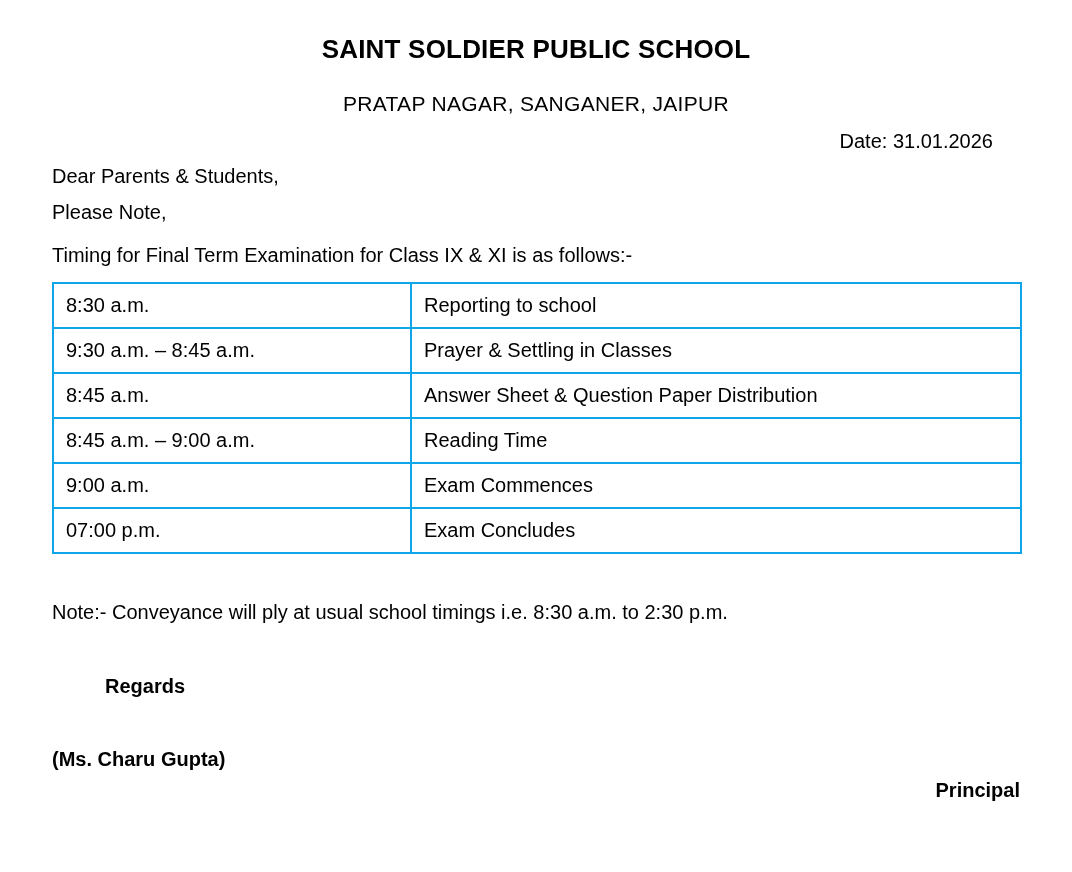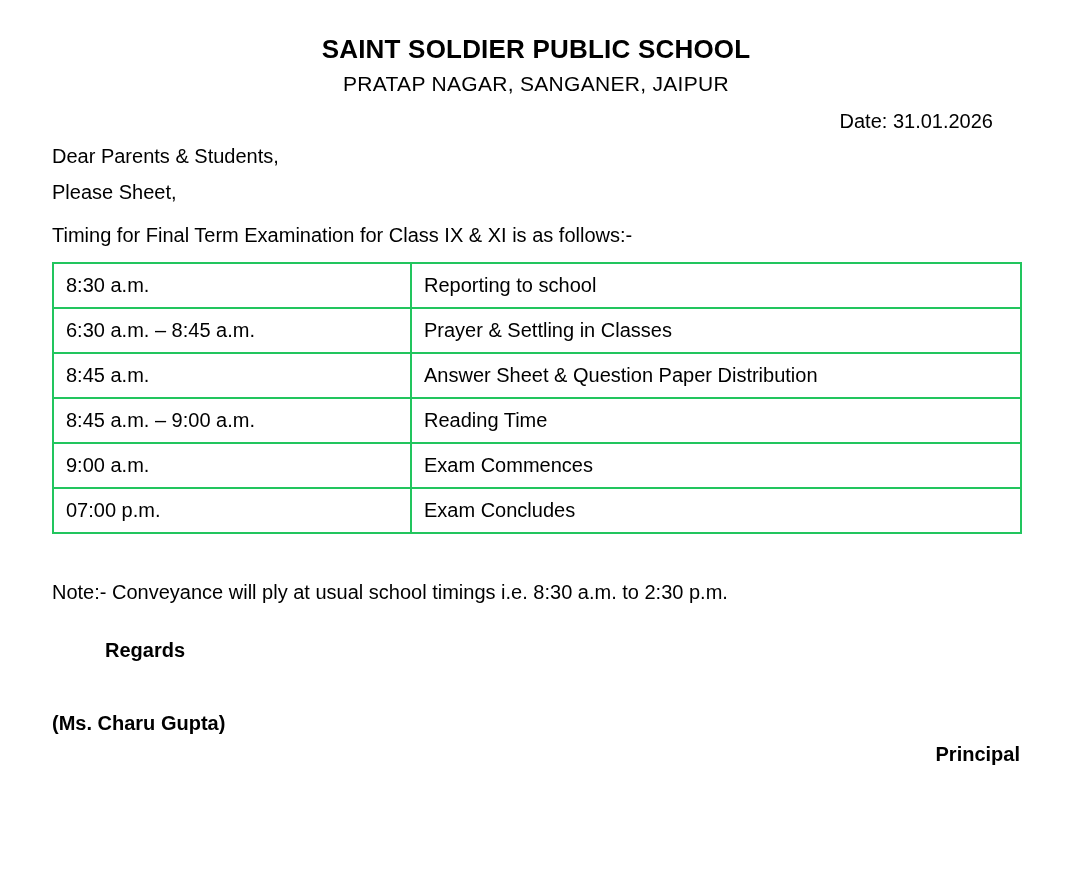--- a/index.html
+++ b/index.html
@@ -21,21 +21,21 @@
     font-size: 26px;
     font-weight: bold;
     line-height: 30px;
     letter-spacing: 0.2px;
   }
   .school-address {
     text-align: center;
     font-size: 21px;
     font-weight: normal;
     line-height: 24px;
-    margin-top: 8px;
+    margin-top: 28px;
     letter-spacing: 0.3px;
   }
   .circular-no {
     text-align: center;
     font-size: 21px;
     font-weight: bold;
     line-height: 24px;
     margin-top: 18px;
   }
   .date-line {
@@ -53,37 +53,37 @@
   .greeting     { margin-top: 12px; }
   .please-note  { margin-top: 13px; }
   .timing-line  { margin-top: 20px; }
   table.schedule {
     margin-top: 15px;
     width: 968px;
     border-collapse: collapse;
     table-layout: fixed;
   }
   table.schedule td {
-    border: 2px solid #22c55e;
+    border: 2px solid #0ea5e9;
     height: 45px;
     font-size: 20px;
     padding: 0 8px 0 12px;
     vertical-align: middle;
     overflow: hidden;
     white-space: nowrap;
   }
   td.time-cell { width: 358px; }
   td.activity-cell { width: 610px; }
   .conveyance-note {
     margin-top: 47px;
     font-size: 20px;
     line-height: 23px;
   }
   .regards {
-    margin-top: 35px;
+    margin-top: 51px;
     margin-left: 53px;
     font-size: 20px;
     font-weight: bold;
     line-height: 23px;
   }
   .signatory {
     margin-top: 50px;
     font-size: 20px;
     font-weight: bold;
     line-height: 23px;
@@ -104,33 +104,33 @@
 
   <div class="school-name">SAINT SOLDIER PUBLIC SCHOOL</div>
 
   <div class="school-address">PRATAP NAGAR, SANGANER, JAIPUR</div>
 
 
   <div class="date-line">Date: 31.01.2026</div>
 
   <div class="body-line greeting">Dear Parents &amp; Students,</div>
 
-  <div class="body-line please-note">Please Sheet,</div>
+  <div class="body-line please-note">Please Note,</div>
 
   <div class="body-line timing-line">Timing for Final Term Examination for Class IX &amp; XI is as follows:-</div>
 
   <table class="schedule">
     <tbody>
     <tr>
       <td class="time-cell">8:30 a.m.</td>
       <td class="activity-cell">Reporting to school</td>
     </tr>
 
     <tr>
-      <td class="time-cell">6:30 a.m. – 8:45 a.m.</td>
+      <td class="time-cell">9:30 a.m. – 8:45 a.m.</td>
       <td class="activity-cell">Prayer &amp; Settling in Classes</td>
     </tr>
 
     <tr>
       <td class="time-cell">8:45 a.m.</td>
       <td class="activity-cell">Answer Sheet &amp; Question Paper Distribution</td>
     </tr>
 
     <tr>
       <td class="time-cell">8:45 a.m. – 9:00 a.m.</td>

